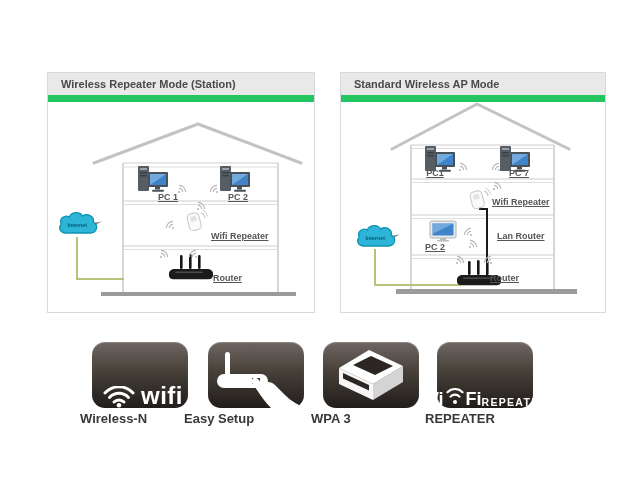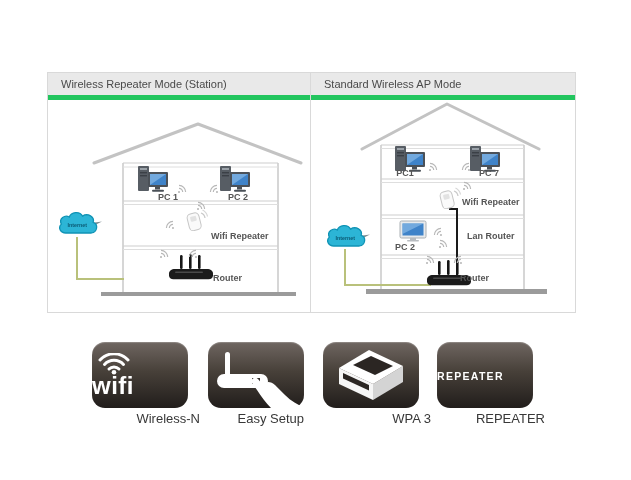--- a/index.html
+++ b/index.html
@@ -2,40 +2,40 @@
 <html><head>
 <meta charset="utf-8">
 <style>
   html,body{margin:0;padding:0;background:#fff;}
   body{width:631px;height:480px;font-family:"Liberation Sans",sans-serif;-webkit-font-smoothing:antialiased;}
   .stage{position:relative;width:631px;height:480px;background:#fff;overflow:hidden;}
 
   
   .panel{position:absolute;top:72px;height:241px;background:#fff;border:1px solid #d9d9d9;box-sizing:border-box;}
   .panel-left{left:47px;width:268px;}
-  .panel-right{left:310px;width:266px;padding-left:35px;}
-  .panel-title{position:absolute;top:0;left:0;right:0;height:22px;background:#e9e9e9;border-bottom:5px solid #22c55e;
-    color:#4a4a4a;font-size:11px;font-weight:normal;line-height:22px;padding-left:13px;white-space:nowrap;}
+  .panel-right{left:340px;width:266px;padding-left:35px;}
+  .panel-title{position:absolute;top:0;left:0;right:0;height:22px;background:#e9e9e9;border-bottom:7px solid #22c55e;
+    color:#4a4a4a;font-size:11px;font-weight:bold;line-height:22px;padding-left:13px;white-space:nowrap;}
   .layer{position:absolute;left:0;top:0;}
 
   .dev{position:absolute;}
-  .dev-label{position:absolute;font-size:9px;font-weight:bold;color:#555;white-space:nowrap;}
+  .dev-label{position:absolute;font-size:9px;font-weight:bold;color:#555;white-space:nowrap;text-decoration:underline;}
   .center{text-align:center;}
   .sig{position:absolute;width:11px;height:11px;}
   .mirror{transform:scaleX(-1);}
 
   .cloud{position:absolute;width:46px;height:32px;}
 
   
   .badge{position:absolute;top:342px;width:96px;height:66px;border-radius:13px;
     background:linear-gradient(180deg,#6f6661 0%,#474039 45%,#211d1b 100%);
     box-shadow:inset 0 1px 1px rgba(255,255,255,.22);
-    display:flex;flex-direction:column;align-items:flex-start;justify-content:center;}
-  .feature-label{position:absolute;top:411px;width:120px;text-align:right;
-    font-size:13px;font-weight:normal;color:#383838;white-space:nowrap;}
+    display:flex;align-items:flex-end;justify-content:center;}
+  .feature-label{position:absolute;top:411px;width:120px;text-align:left;
+    font-size:13px;font-weight:bold;color:#383838;white-space:nowrap;}
   .wifi-word{color:#fff;font-size:24px;font-weight:bold;line-height:1;margin-top:-1px;letter-spacing:0.5px;}
   .wifi2-row{display:flex;align-items:flex-end;color:#fff;font-weight:bold;font-size:18px;line-height:1;}
   .wifi2-mid{width:18px;height:26px;margin:0 2px;}
   .wifi2-repeater{color:#fff;font-size:10.5px;font-weight:bold;letter-spacing:1.3px;margin-top:2px;}
 </style>
 </head>
 <body>
 
 <svg width="0" height="0" style="position:absolute" aria-hidden="true">
   <symbol id="sig-wave" viewBox="0 0 12 12">
@@ -280,18 +280,27 @@
         <polygon points="50,42 80,24 80,40 50,58" fill="#d4d4d4"></polygon>
         <polygon points="16,26 50,42 50,58 16,42" fill="#f6f6f6"></polygon>
         <polygon points="46,8 80,24 50,42 16,26" fill="#ffffff"></polygon>
         <polygon points="48,14 70,24 52,33 30,23" fill="#2b2623"></polygon>
         <polygon points="20,31 46,43 46,48.5 20,36.5" fill="#2b2623"></polygon>
       </svg>
     </div>
     <div class="feature-label" style="left:311px">WPA 3</div>
 
     <div class="badge" style="left:437px">
+      <div class="wifi2-row">
+        <span>Wi</span>
+        <svg class="wifi2-mid" viewBox="0 0 22 26">
+          <path d="M5.5,15 A7.5,7.5 0 0 1 16.5,15" stroke="#fff" stroke-width="2.6" fill="none" stroke-linecap="round"></path>
+          <path d="M1.8,9.5 A13,13 0 0 1 20.2,9.5" stroke="#fff" stroke-width="2.6" fill="none" stroke-linecap="round"></path>
+          <circle cx="11" cy="21.5" r="2.5" fill="#fff"></circle>
+        </svg>
+        <span>Fi</span>
+      </div>
       <div class="wifi2-repeater">REPEATER</div>
     </div>
     <div class="feature-label" style="left:425px">REPEATER</div>
 
   </div>
 </div>
 
 </body></html>

